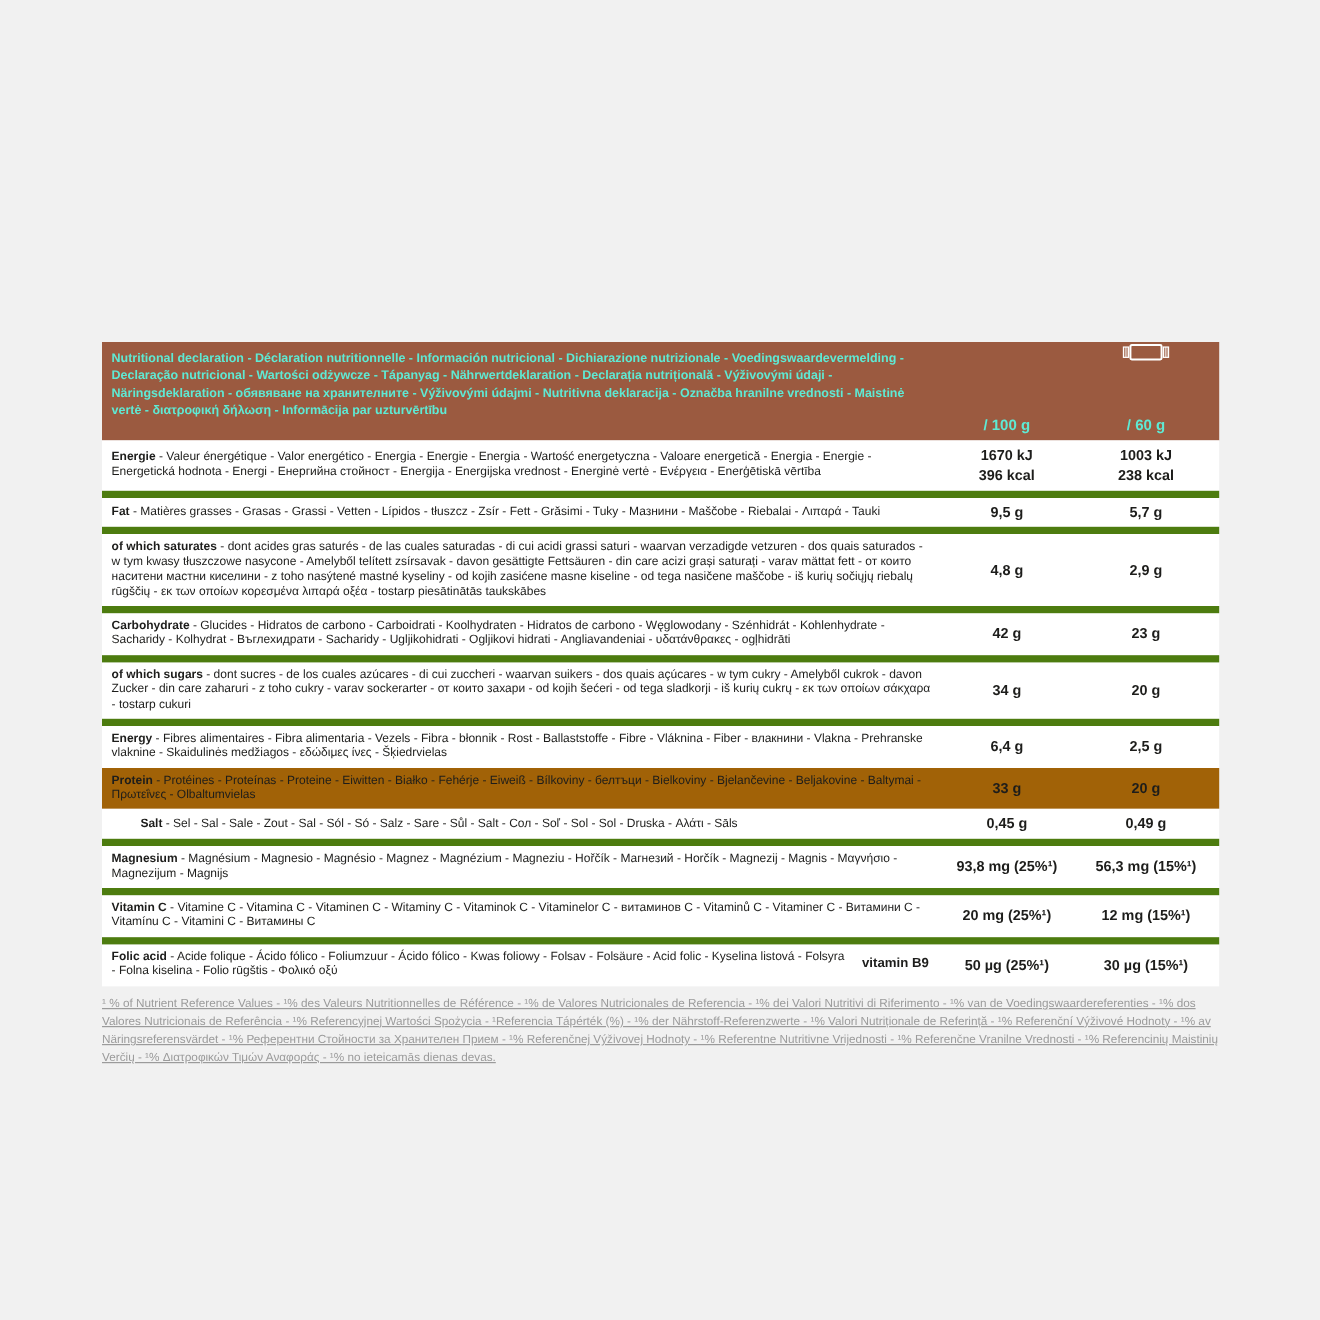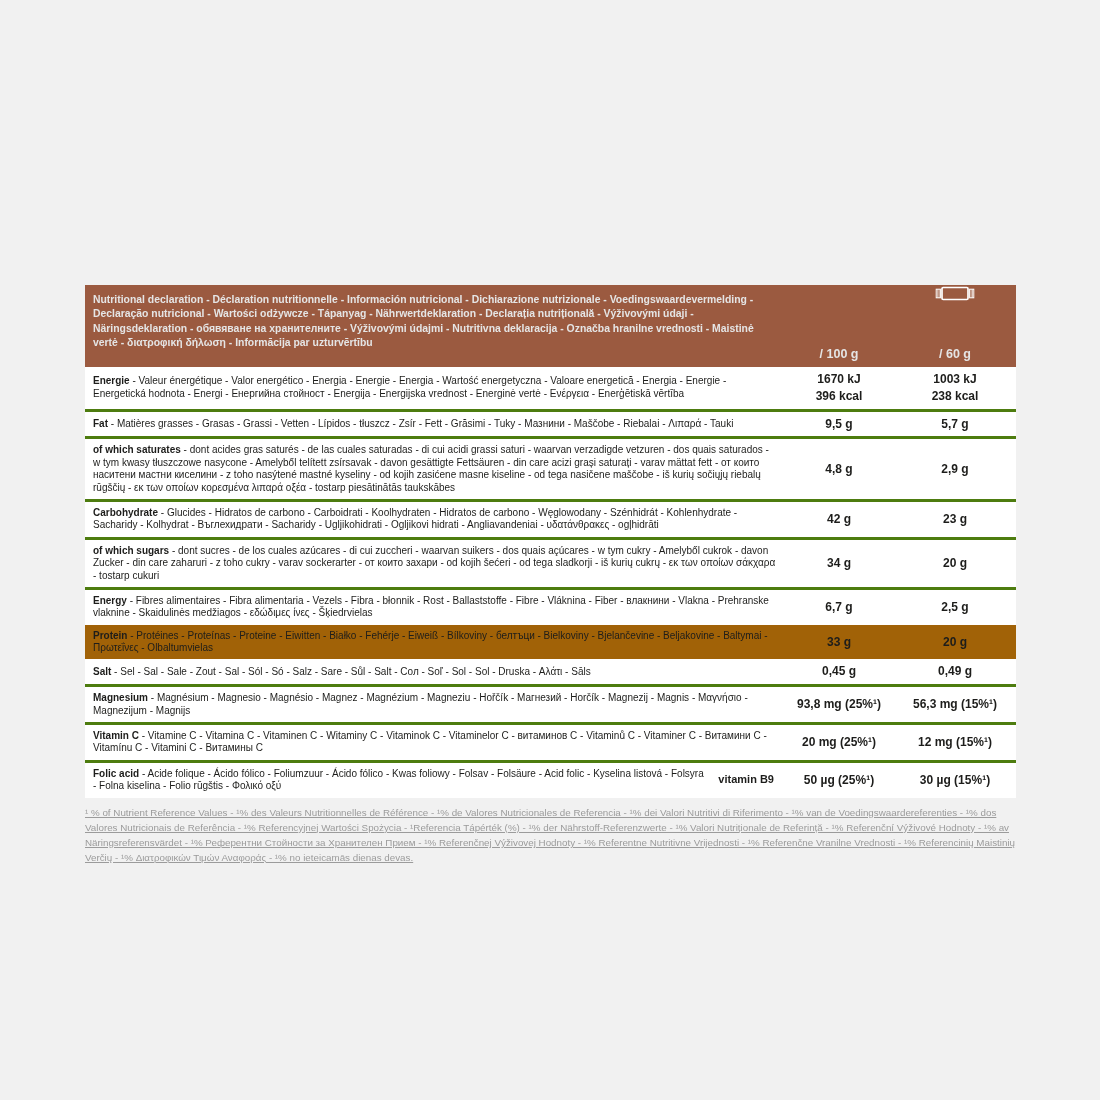--- a/index.html
+++ b/index.html
@@ -7,39 +7,39 @@
     width: 1100px; height: 1100px;
     background: #f1f1f1;
     font-family: "Liberation Sans", sans-serif;
     color: #1d1d1b;
     position: relative;
     overflow: hidden;
   }
   .sheet { position: absolute; left: 85px; top: 285px; width: 931px; }
 
   
-  .hdr { background: #9b5a40; color: #e5e5e5; display: flex; }
+  .hdr { background: #9b5a40; color: #5eead4; display: flex; }
   .hdr-title {
     flex: 1; padding: 8px 4px 7px 8px;
     font-weight: bold; font-size: 10.4px; line-height: 1.38;
   }
   .hdr-col {
     display: flex; flex-direction: column; align-items: center;
     justify-content: flex-end; padding-bottom: 6px;
     font-weight: bold; font-size: 12.5px;
   }
   .hdr-col.c100 { width: 110px; align-items: center; }
   .hdr-col.c60  { width: 122px; gap: 40px; }
   .bar-icon { margin-bottom: 5px; display: block; }
 
   
   .row { display: flex; align-items: center; background: #ffffff; }
-  .row + .row { border-top: 3px solid #4d7c0f; }
+  .row + .row { border-top: 6px solid #4d7c0f; }
   .row.highlight { background: #a16207; border-top: none; align-items: center; }
-  .row.highlight + .row { border-top: none; }
+  .row.highlight + .row { border-top: none; padding-left: 24px; }
   .lbl {
     flex: 1; padding: 5px 6px 5px 8px;
     font-size: 10px; line-height: 1.24;
     position: relative;
   }
   .lbl .b { font-weight: bold; }
   .mid {
     position: absolute; right: 10px; top: 50%;
     transform: translateY(-50%);
     font-weight: bold; font-size: 11px; white-space: nowrap;
@@ -109,21 +109,21 @@
   </div>
 
   <div class="row">
     <div class="lbl"><span class="b">of which sugars</span><span> - dont sucres - de los cuales azúcares - di cui zuccheri - waarvan suikers - dos quais açúcares - w tym cukry - Amelyből cukrok - davon Zucker - din care zaharuri - z toho cukry - varav sockerarter - от които захари - od kojih šećeri - od tega sladkorji - iš kurių cukrų - εκ των οποίων σάκχαρα - tostarp cukuri</span></div>
     <div class="val v100">34 g</div>
     <div class="val v60">20 g</div>
   </div>
 
   <div class="row">
     <div class="lbl"><span class="b">Energy</span><span> - Fibres alimentaires - Fibra alimentaria - Vezels - Fibra - błonnik - Rost - Ballaststoffe - Fibre - Vláknina - Fiber - влакнини - Vlakna - Prehranske vlaknine - Skaidulinės medžiagos - εδώδιμες ίνες - Šķiedrvielas</span></div>
-    <div class="val v100">6,7 g</div>
+    <div class="val v100">6,4 g</div>
     <div class="val v60">2,5 g</div>
   </div>
 
   <div class="row highlight">
     <div class="lbl"><span class="b">Protein</span><span> - Protéines - Proteínas - Proteine - Eiwitten - Białko - Fehérje - Eiweiß - Bílkoviny - белтъци - Bielkoviny - Bjelančevine - Beljakovine - Baltymai - Πρωτεΐνες - Olbaltumvielas</span></div>
     <div class="val v100">33 g</div>
     <div class="val v60">20 g</div>
   </div>
 
   <div class="row">

